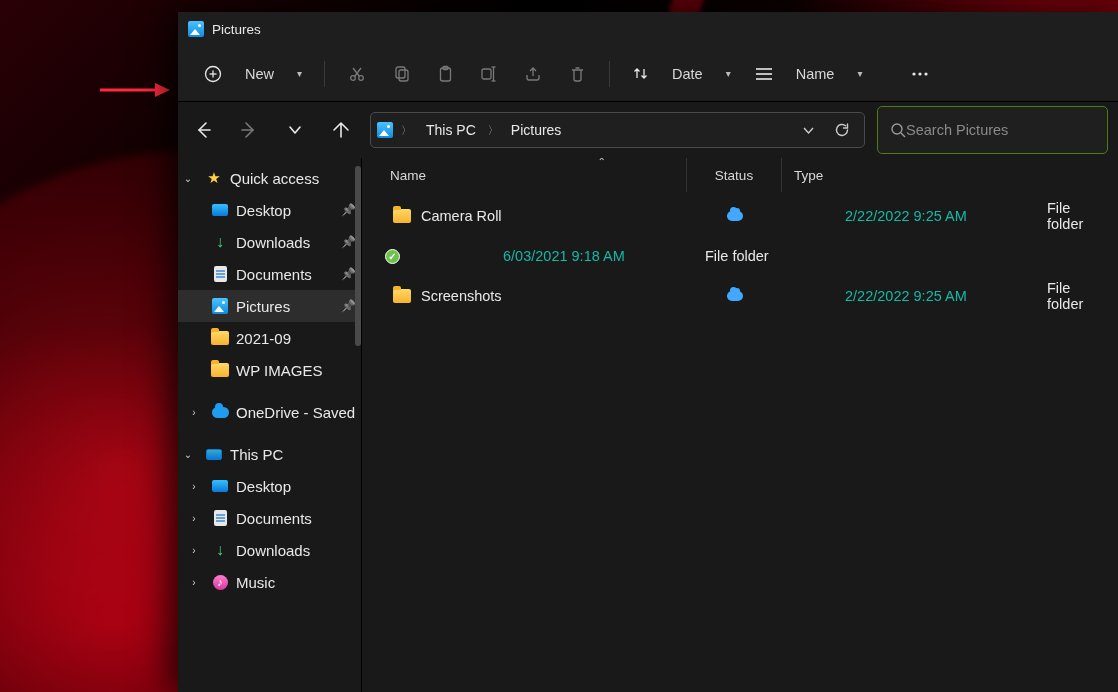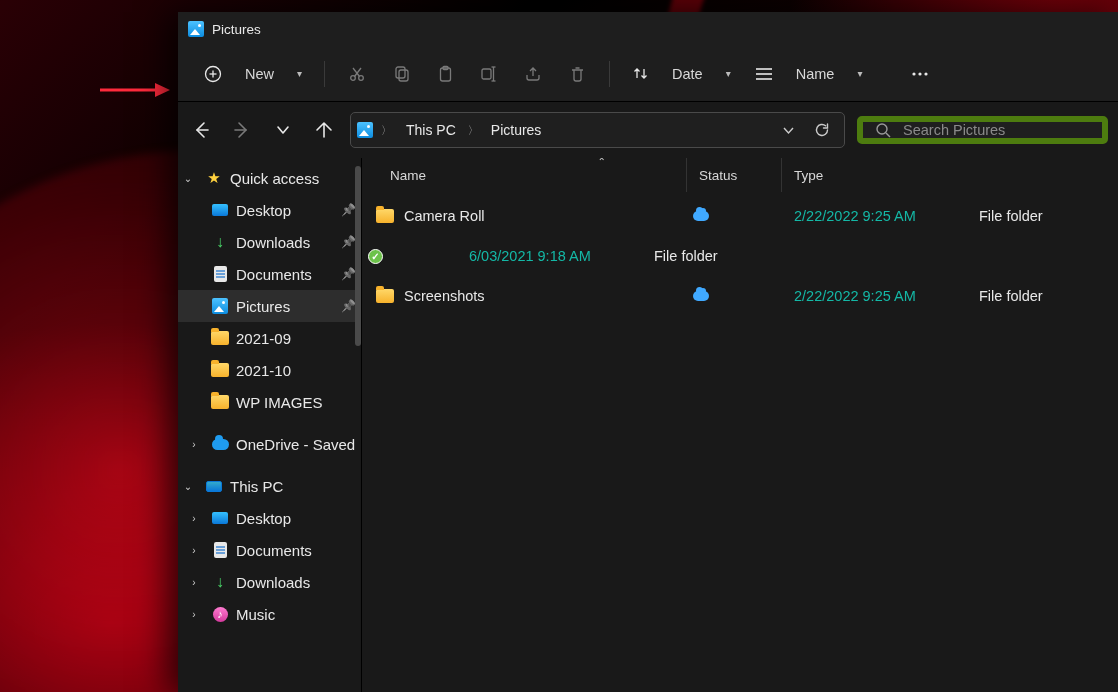--- a/index.html
+++ b/index.html
@@ -81,23 +81,23 @@
     border:1px solid #4a4a4a; border-radius:5px;
     display:flex; align-items:center; padding:0 6px; gap:6px;
     position:relative;
   }
   .crumbs { display:flex; align-items:center; gap:4px; flex:1; }
   .crumb { padding:4px 6px; border-radius:3px; cursor:pointer; font-size:14px; }
   .crumbsep { color:#999; font-size:11px; padding:0 2px; }
   .addrright { display:flex; align-items:center; gap:2px; }
   .addricon { width:32px; height:32px; display:flex; align-items:center; justify-content:center; color:#ccc; border-radius:3px; cursor:pointer; }
   .searchbox {
-    flex:1; height:28px; background:#1f1f1f;
-    border:6px solid #4d7c0f; border-radius:5px;
-    display:flex; align-items:center; padding:0 12px; gap:12px;
+    flex:1; height:48px; background:#1f1f1f;
+    border:1px solid #4d7c0f; border-radius:5px;
+    display:flex; align-items:center; padding:0 12px; 
     color:#9a9a9a;
   }
   .searchbox input {
     flex:1; background:transparent; border:none; outline:none;
     color:#e8e8e8; font-size:14.5px;
   }
   .searchbox input::placeholder { color:#8a8a8a; }
 
   
   .body { flex:1; display:flex; background:#191919; overflow:hidden; }
@@ -128,30 +128,30 @@
   
   .content { flex:1; display:flex; flex-direction:column; }
   .columns {
     height:34px; display:flex; align-items:center; color:#d8d8d8;
     font-size:13.5px; position:relative;
   }
   .col { padding:0 12px; height:100%; display:flex; align-items:center; border-right:1px solid #333; }
   .col:last-child { border-right:none; }
   .col-name { width:325px; padding-left:28px; position:relative; }
   .col-name .sorter { position:absolute; right:80px; top:-2px; color:#ccc; font-size:10px; }
-  .col-status { width:95px; }
+  .col-status { width:95px;justify-content:center; }
   .col-date { width:185px; }
   .col-type { flex:1; }
 
   .files { flex:1; padding-top:4px; }
   .filerow {
     height:40px; display:flex; align-items:center; cursor:pointer;
     font-size:14.5px;
   }
-  .filerow .c {  padding:0 12px; }
+  .filerow .c {  padding:0 12px;margin-left:17px; }
   .filerow .c-name { width:325px; display:flex; align-items:center; gap:10px; padding-left:14px; }
   .filerow .c-status { width:95px; display:flex; justify-content:flex-start; padding-left:6px; }
   .filerow .c-date { width:185px; color:#14b8a6; }
   .filerow .c-type { flex:1; color:#e8e8e8; }
 
   
   svg { display:block; }
   .muted { color:#7a7a7a; }
 
   .pic-ico { width:16px; height:16px; background:linear-gradient(#4cc2ff,#0d8de0); border-radius:2px; position:relative; }
@@ -370,27 +370,20 @@
             </span>
             <span class="lbl">Pictures</span>
             <span class="pin" style="filter: grayscale(1);">📌</span>
           </div>
           <div class="node d1">
             <span class="exp"></span>
             <span class="ic">
               <span class="folder-ico"></span>
             </span>
             <span class="lbl">2021-09</span>
-          </div>
-          <div class="node d1">
-            <span class="exp"></span>
-            <span class="ic">
-              <span class="folder-ico"></span>
-            </span>
-            <span class="lbl">2021-10</span>
           </div>
           <div class="node d1">
             <span class="exp"></span>
             <span class="ic">
               <span class="folder-ico"></span>
             </span>
             <span class="lbl">WP IMAGES</span>
           </div>
         </div>
 

